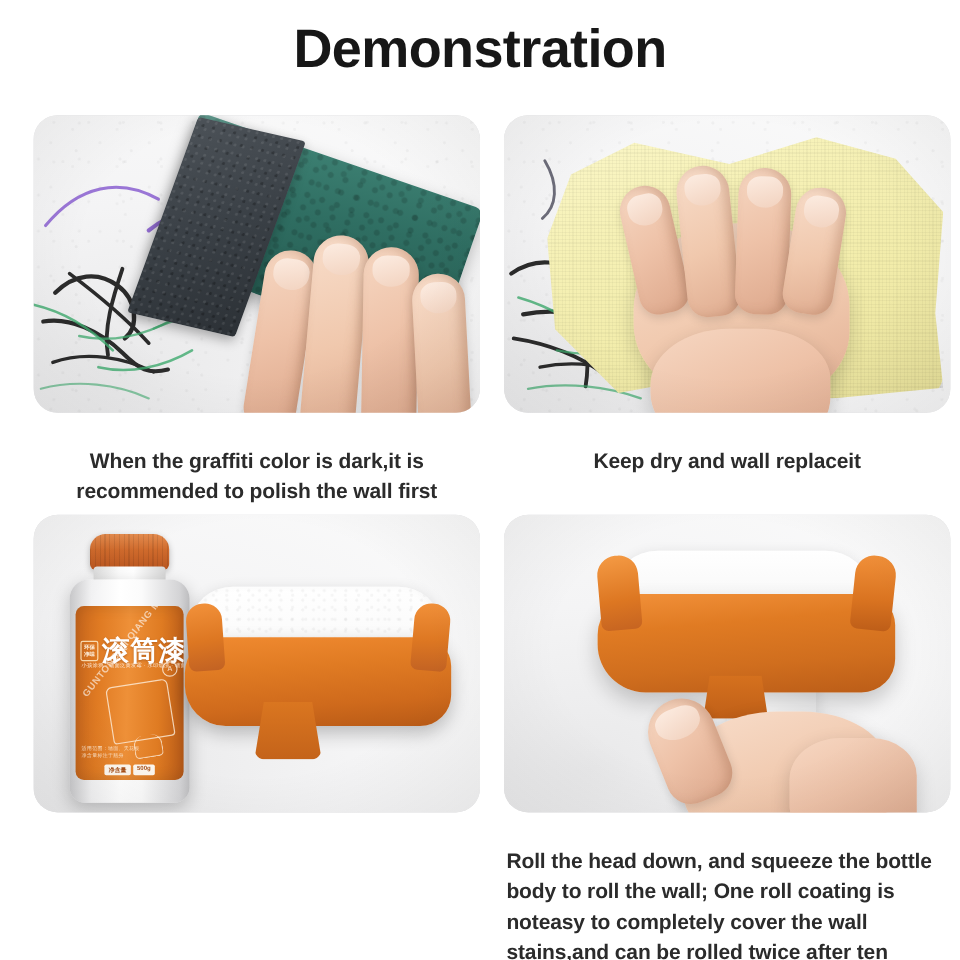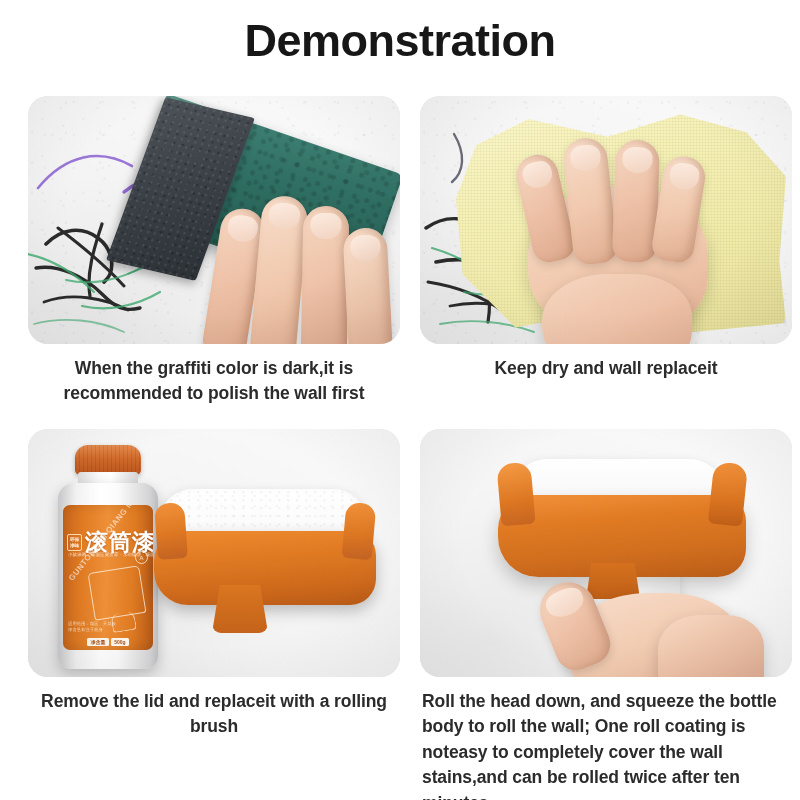--- a/index.html
+++ b/index.html
@@ -54,21 +54,21 @@
   .photo {
     position: relative;
     width: 372px;
     height: 248px;
     border-radius: 20px;
     overflow: hidden;
     background: #dcdcde;
   }
 
   .caption {
-    margin-top: 12px;
+    margin-top: 28px;
     font-size: 17.5px;
     font-weight: 700;
     color: #2b2b2b;
     line-height: 1.45;
     text-align: center;
     letter-spacing: -0.1px;
   }
   .caption.left-align { text-align: left; padding-left: 2px; }
 
   
@@ -619,21 +619,20 @@
           <div class="roller-nap"></div>
           <div class="roller-frame">
             <div class="frame-ear left"></div>
             <div class="frame-ear right"></div>
           </div>
           <div class="frame-stem"></div>
         </div>
 
         <div class="vignette"></div>
       </div>
-      <div class="caption">Remove the lid and replaceit with a rolling brush</div>
     </div>
 
     <div class="step step-br">
       <div class="photo">
         <div class="wall"></div>
 
         <div class="roller-wall">
           <div class="rw-bottle-behind"></div>
           <div class="rw-nap"></div>
           <div class="rw-frame">

